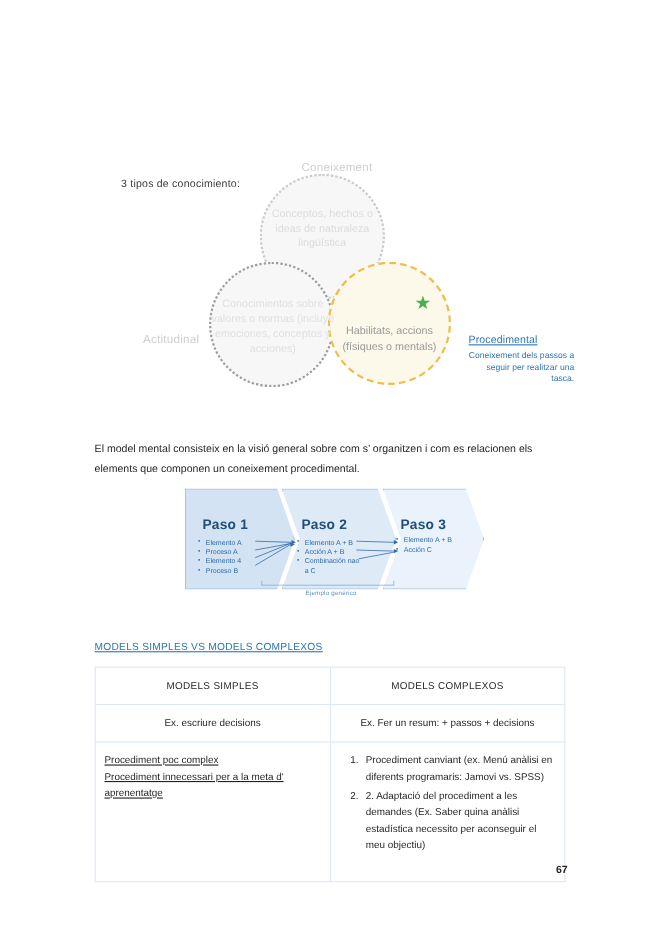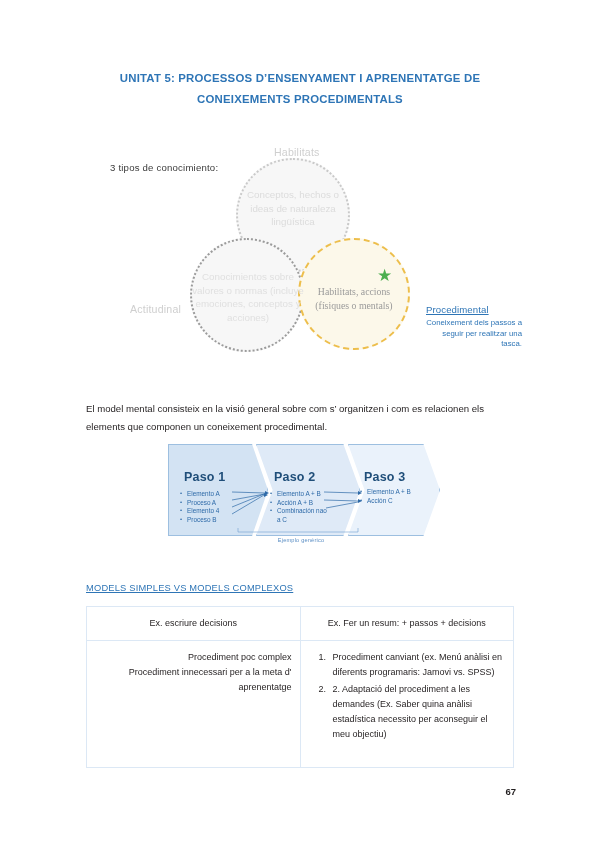--- a/index.html
+++ b/index.html
@@ -55,21 +55,21 @@
   }
   .lbl{position:absolute;font-size:10.6px;color:#cfcfcf;letter-spacing:.2px;}
   .lbl-decl{left:188px;top:6px;}
   .lbl-acti{left:44px;top:163px;}
   .inner-txt{
     position:absolute;text-align:center;line-height:13.5px;
     font-size:9.8px;
   }
   .txt-decl{left:150px;top:48px;width:114px;color:#dcdcdc;}
   .txt-acti{left:106px;top:130px;width:112px;color:#e0e0e0;}
-  .txt-proc{left:222px;top:145px;width:92px;color:#9a9a9a;font-family:Liberation Serif, serif;}
+  .txt-proc{left:222px;top:155px;width:92px;color:#9a9a9a;}
   .star{
     position:absolute;left:290px;top:127px;width:17px;height:17px;
     color:#4caf50;font-size:17px;line-height:17px;text-align:center;
   }
   .proc-box{position:absolute;left:340px;top:164px;width:96px;}
   .proc-head{
     font-size:9.6px;font-weight:normal;color:#2e75b6;
     text-decoration:underline;letter-spacing:.1px;
   }
   .proc-body{
@@ -139,49 +139,45 @@
   table.cmp td{
     border:1.2px solid #dce8f5;
     vertical-align:top;
     padding:9px 8px;
     font-size:9px;
     line-height:15px;
     color:#231f20;
   }
   td.hdr{text-align:center;font-size:9.2px;padding:10px 8px;letter-spacing:.3px;}
   td.ctr{text-align:center;}
-  td.body-left{text-align:right;height:108px;}
+  td.body-left{text-align:left;height:108px;text-decoration:underline;}
   ol.num{margin:0;padding-left:20px;}
   ol.num li{margin-bottom:2px;padding-left:4px;line-height:15px;}
 
   
   .pageno{
     position:absolute;left:0;top:786px;width:516px;
     text-align:right;font-size:9.5px;font-weight:bold;color:#231f20;
   }
 </style>
 </head>
 <body>
 
 <div class="page">
 
-  <div class="doc-title">
-    <div>UNITAT 5: PROCESSOS D’ENSENYAMENT I APRENENTATGE DE</div>
-    <div>CONEIXEMENTS PROCEDIMENTALS</div>
-  </div>
 
 
   <div class="venn">
     <div class="venn-caption">3 tipos de conocimiento:</div>
 
     <div class="circle c-decl"></div>
     <div class="circle c-acti"></div>
     <div class="circle c-proc"></div>
 
-    <div class="lbl lbl-decl">Habilitats</div>
+    <div class="lbl lbl-decl">Coneixement</div>
     <div class="lbl lbl-acti">Actitudinal</div>
 
     <div class="inner-txt txt-decl">Conceptos, hechos o ideas de naturaleza lingüística</div>
     <div class="inner-txt txt-acti">Conocimientos sobre valores o normas (incluye emociones, conceptos y acciones)</div>
     <div class="inner-txt txt-proc">Habilitats, accions (físiques o mentals)</div>
 
     <div class="star">★</div>
 
     <div class="proc-box">
       <div class="proc-head">Procedimental</div>
@@ -239,20 +235,24 @@
       </g>
     </svg>
 
     <div class="fig-caption">Ejemplo genérico</div>
   </div>
 
   <div class="table-head">MODELS SIMPLES VS MODELS COMPLEXOS</div>
 
   <table class="cmp">
     <tbody>
+        <tr>
+      <td class="hdr">MODELS SIMPLES</td>
+      <td class="hdr">MODELS COMPLEXOS</td>
+    </tr>
     <tr>
       <td class="ctr">Ex. escriure decisions</td>
       <td class="ctr">Ex. Fer un resum: + passos + decisions</td>
     </tr>
     <tr>
       <td class="body-left" style="white-space:pre-line">Procediment poc complex
 Procediment innecessari per a la meta d' aprenentatge</td>
       <td>
         <ol class="num">
           <li>Procediment canviant (ex. Menú anàlisi en diferents programaris: Jamovi vs. SPSS)</li>

